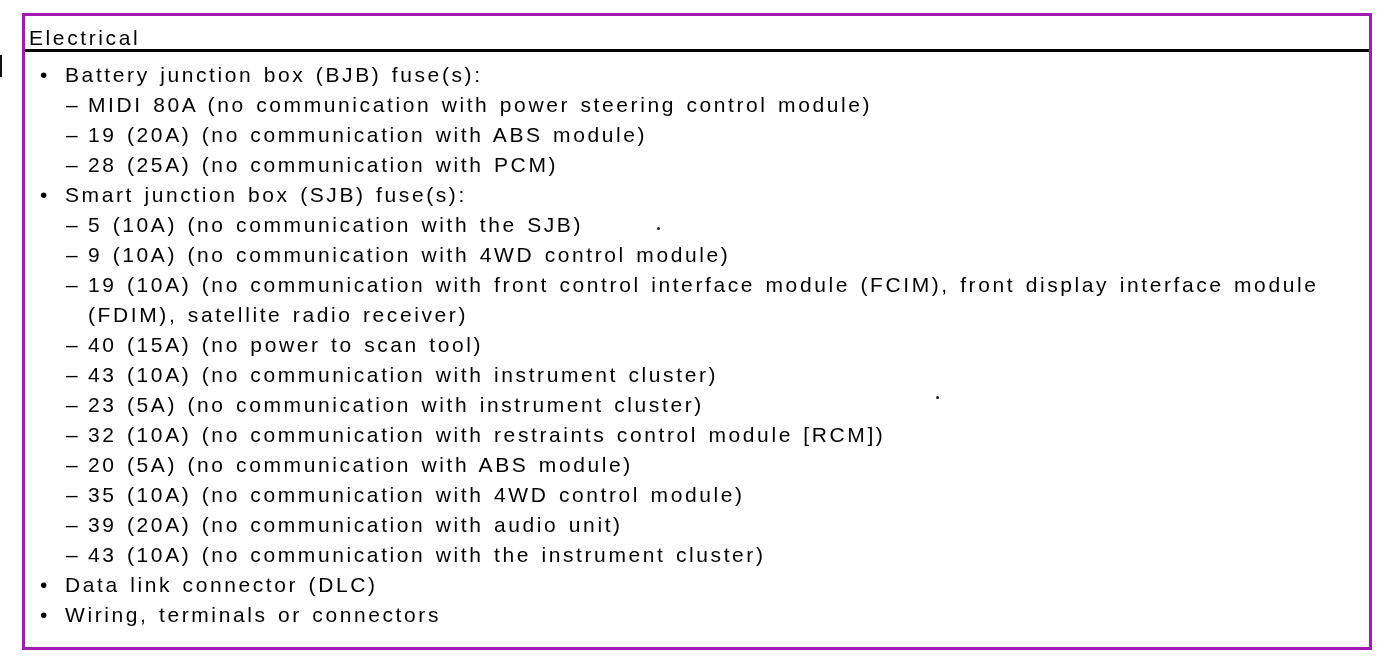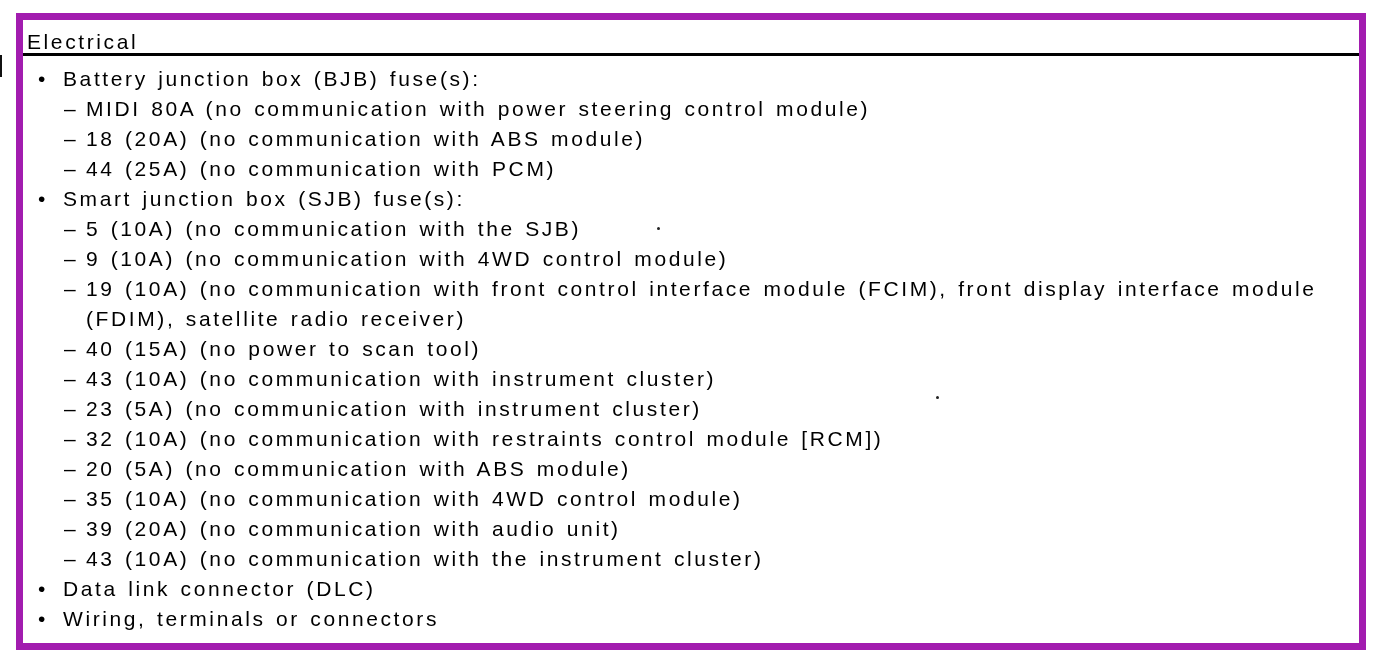--- a/index.html
+++ b/index.html
@@ -10,25 +10,25 @@
   body {
     width: 1392px;
     height: 662px;
     position: relative;
     font-family: "Liberation Sans", sans-serif;
     color: #000000;
     overflow: hidden;
   }
   .doc-table {
     position: absolute;
-    left: 16px;
+    left: 22px;
     top: 13px;
     width: 1350px;
     height: 637px;
-    border: 7px solid #a21caf;
+    border: 3px solid #a21caf;
     box-sizing: border-box;
     background: #ffffff;
   }
   .doc-table-header {
     height: 32px;
     border-bottom: 3px solid #000000;
     box-sizing: content-box;
     display: flex;
     align-items: flex-end;
     padding: 0 0 1px 4px;
@@ -87,27 +87,27 @@
           <ul class="sub-list">
             <li class="fault-item">
               <div class="row">
                 <span class="marker sub-marker">–</span>
                 <span class="text">MIDI 80A (no communication with power steering control module)</span>
               </div>
             </li>
             <li class="fault-item">
               <div class="row">
                 <span class="marker sub-marker">–</span>
-                <span class="text">18 (20A) (no communication with ABS module)</span>
-              </div>
-            </li>
-            <li class="fault-item">
-              <div class="row">
-                <span class="marker sub-marker">–</span>
-                <span class="text">44 (25A) (no communication with PCM)</span>
+                <span class="text">19 (20A) (no communication with ABS module)</span>
+              </div>
+            </li>
+            <li class="fault-item">
+              <div class="row">
+                <span class="marker sub-marker">–</span>
+                <span class="text">28 (25A) (no communication with PCM)</span>
               </div>
             </li>
           </ul>
         </li>
         <li class="fault-item">
           <div class="row">
             <span class="marker">•</span>
             <span class="text">Smart junction box (SJB) fuse(s):</span>
           </div>
           <ul class="sub-list">

